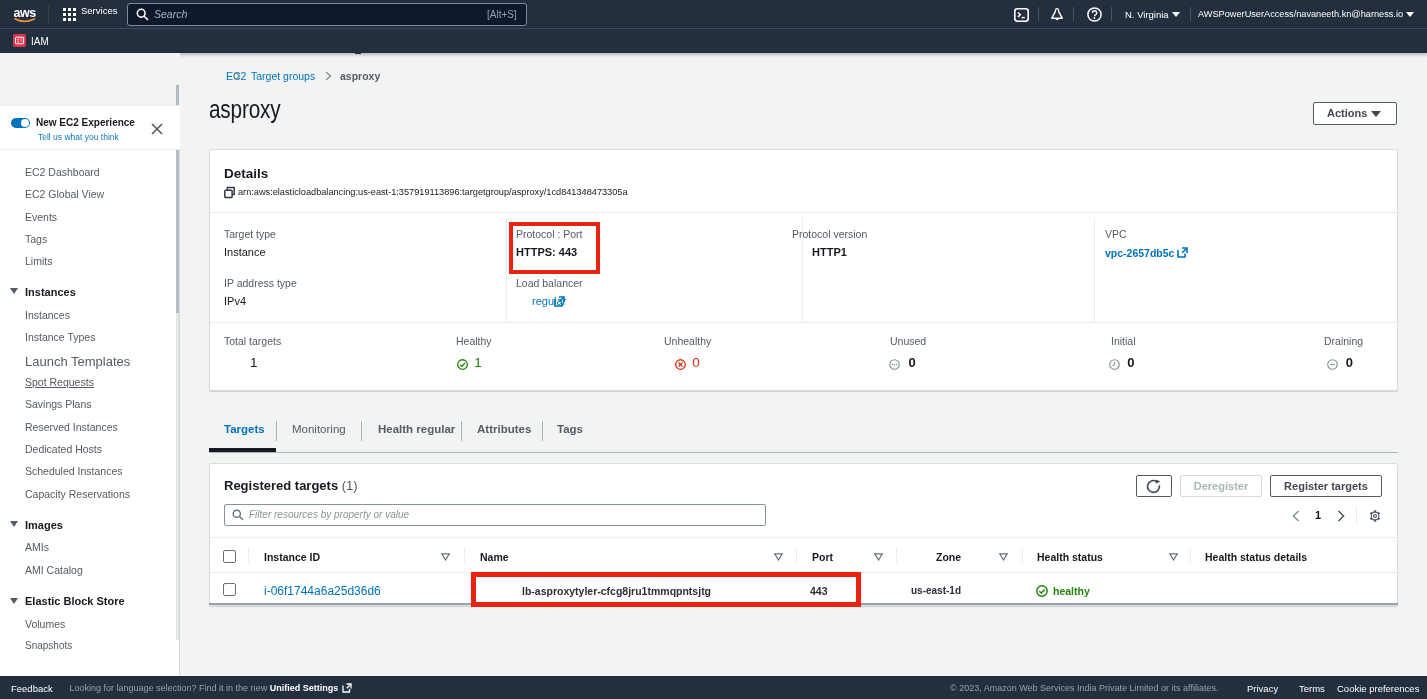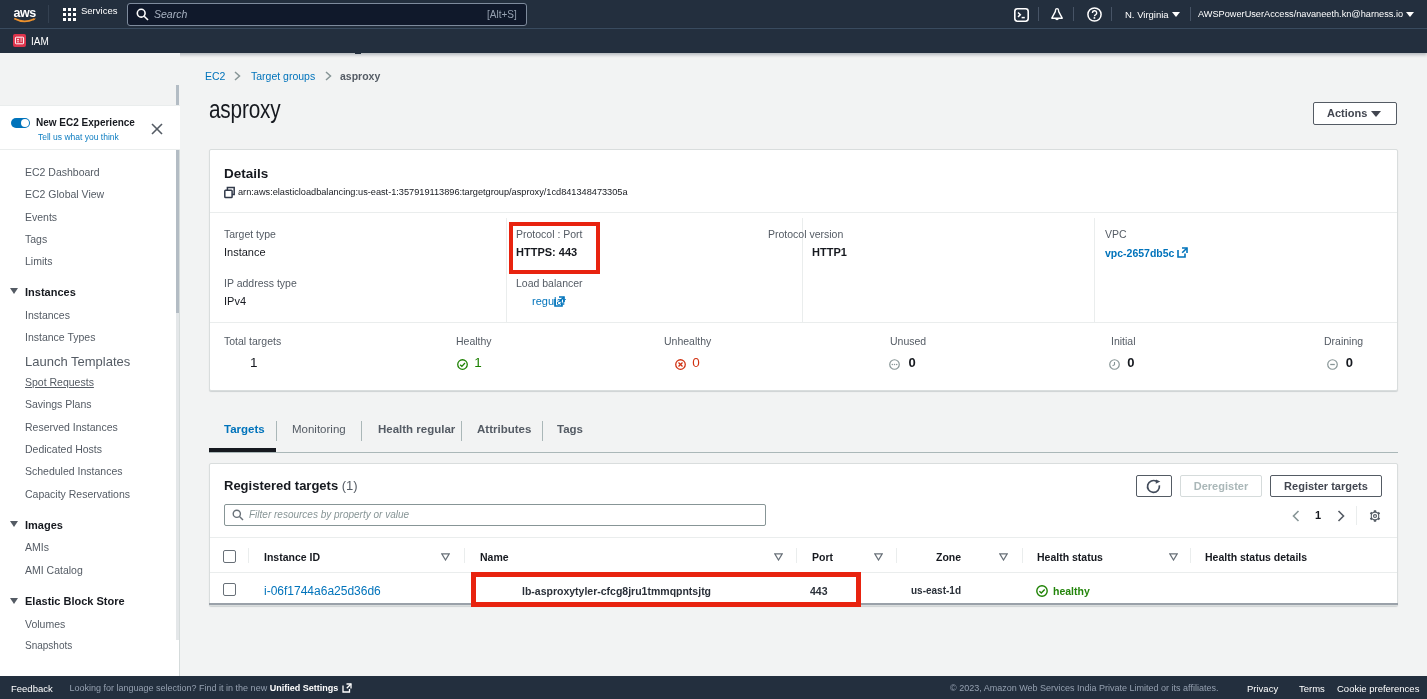--- a/index.html
+++ b/index.html
@@ -152,21 +152,21 @@
       <path d="M1 2.5 L1 9 L7.5 9 L7.5 6" fill="none" stroke="#fff" stroke-width="1.3"></path>
       <path d="M4.5 1 L9 1 L9 5.5" fill="none" stroke="#fff" stroke-width="1.3"></path>
       <line x1="9" y1="1" x2="4.8" y2="5.2" stroke="#fff" stroke-width="1.3"></line>
     </svg>
   </div>
 <div class="abs" style="left:950px;top:683px;color:#95a0b0;font-size:9px;">© 2023, Amazon Web Services India Private Limited or its affiliates.</div>
 <div class="abs" style="left:1247px;top:683px;color:#fff;font-size:9.5px;">Privacy</div>
 <div class="abs" style="left:1299px;top:683px;color:#fff;font-size:9.5px;">Terms</div>
 <div class="abs" style="left:1337px;top:683px;color:#fff;font-size:9.5px;">Cookie preferences</div>
 
-<div class="abs" style="left:205px;top:70px;font-size:10.5px;color:#0073bb;">EC2</div>
+<div class="abs" style="left:226px;top:70px;font-size:10.5px;color:#0073bb;">EC2</div>
 <div class="abs" style="left:233px;top:71px;">
     <svg width="8" height="10" viewBox="0 0 8 10">
       <path d="M2 1 L6.5 5 L2 9" fill="none" stroke="#879596" stroke-width="1.5"></path>
     </svg>
   </div>
 <div class="abs" style="left:251px;top:70px;font-size:10.5px;color:#0073bb;">Target groups</div>
 <div class="abs" style="left:324px;top:71px;">
     <svg width="8" height="10" viewBox="0 0 8 10">
       <path d="M2 1 L6.5 5 L2 9" fill="none" stroke="#879596" stroke-width="1.5"></path>
     </svg>
@@ -205,21 +205,21 @@
 <div class="abs" style="left:516px;top:277px;font-size:10.5px;color:#545b64;">Load balancer</div>
 <div class="abs" style="left:516px;top:295px;font-size:11px;color:#0073bb;padding-left:16px;">regular</div>
 <div class="abs" style="left:554px;top:295.5px;">
     <svg width="11" height="11" viewBox="0 0 11 11">
       <path d="M1 3 L1 10 L8 10 L8 6.5" fill="none" stroke="#0073bb" stroke-width="1.6"></path>
       <path d="M5 1 L10 1 L10 6" fill="none" stroke="#0073bb" stroke-width="1.6"></path>
       <line x1="9.8" y1="1.2" x2="5.2" y2="5.8" stroke="#0073bb" stroke-width="1.6"></line>
     </svg>
   </div>
 
-<div class="abs" style="left:768px;top:228px;font-size:10.5px;color:#545b64;">Protocol version</div>
+<div class="abs" style="left:792px;top:228px;font-size:10.5px;color:#545b64;">Protocol version</div>
 <div class="abs" style="left:812px;top:246px;font-size:11px;font-weight:bold;color:#16191f;">HTTP1</div>
 
 <div class="abs" style="left:1105px;top:228px;font-size:10.5px;color:#545b64;">VPC</div>
 <div class="abs" style="left:1105px;top:246.5px;font-size:10.5px;font-weight:bold;color:#0073bb;">vpc-2657db5c</div>
 <div class="abs" style="left:1177px;top:246.5px;">
     <svg width="11" height="11" viewBox="0 0 11 11">
       <path d="M1 3 L1 10 L8 10 L8 6.5" fill="none" stroke="#0073bb" stroke-width="1.6"></path>
       <path d="M5 1 L10 1 L10 6" fill="none" stroke="#0073bb" stroke-width="1.6"></path>
       <line x1="9.8" y1="1.2" x2="5.2" y2="5.8" stroke="#0073bb" stroke-width="1.6"></line>
     </svg>

